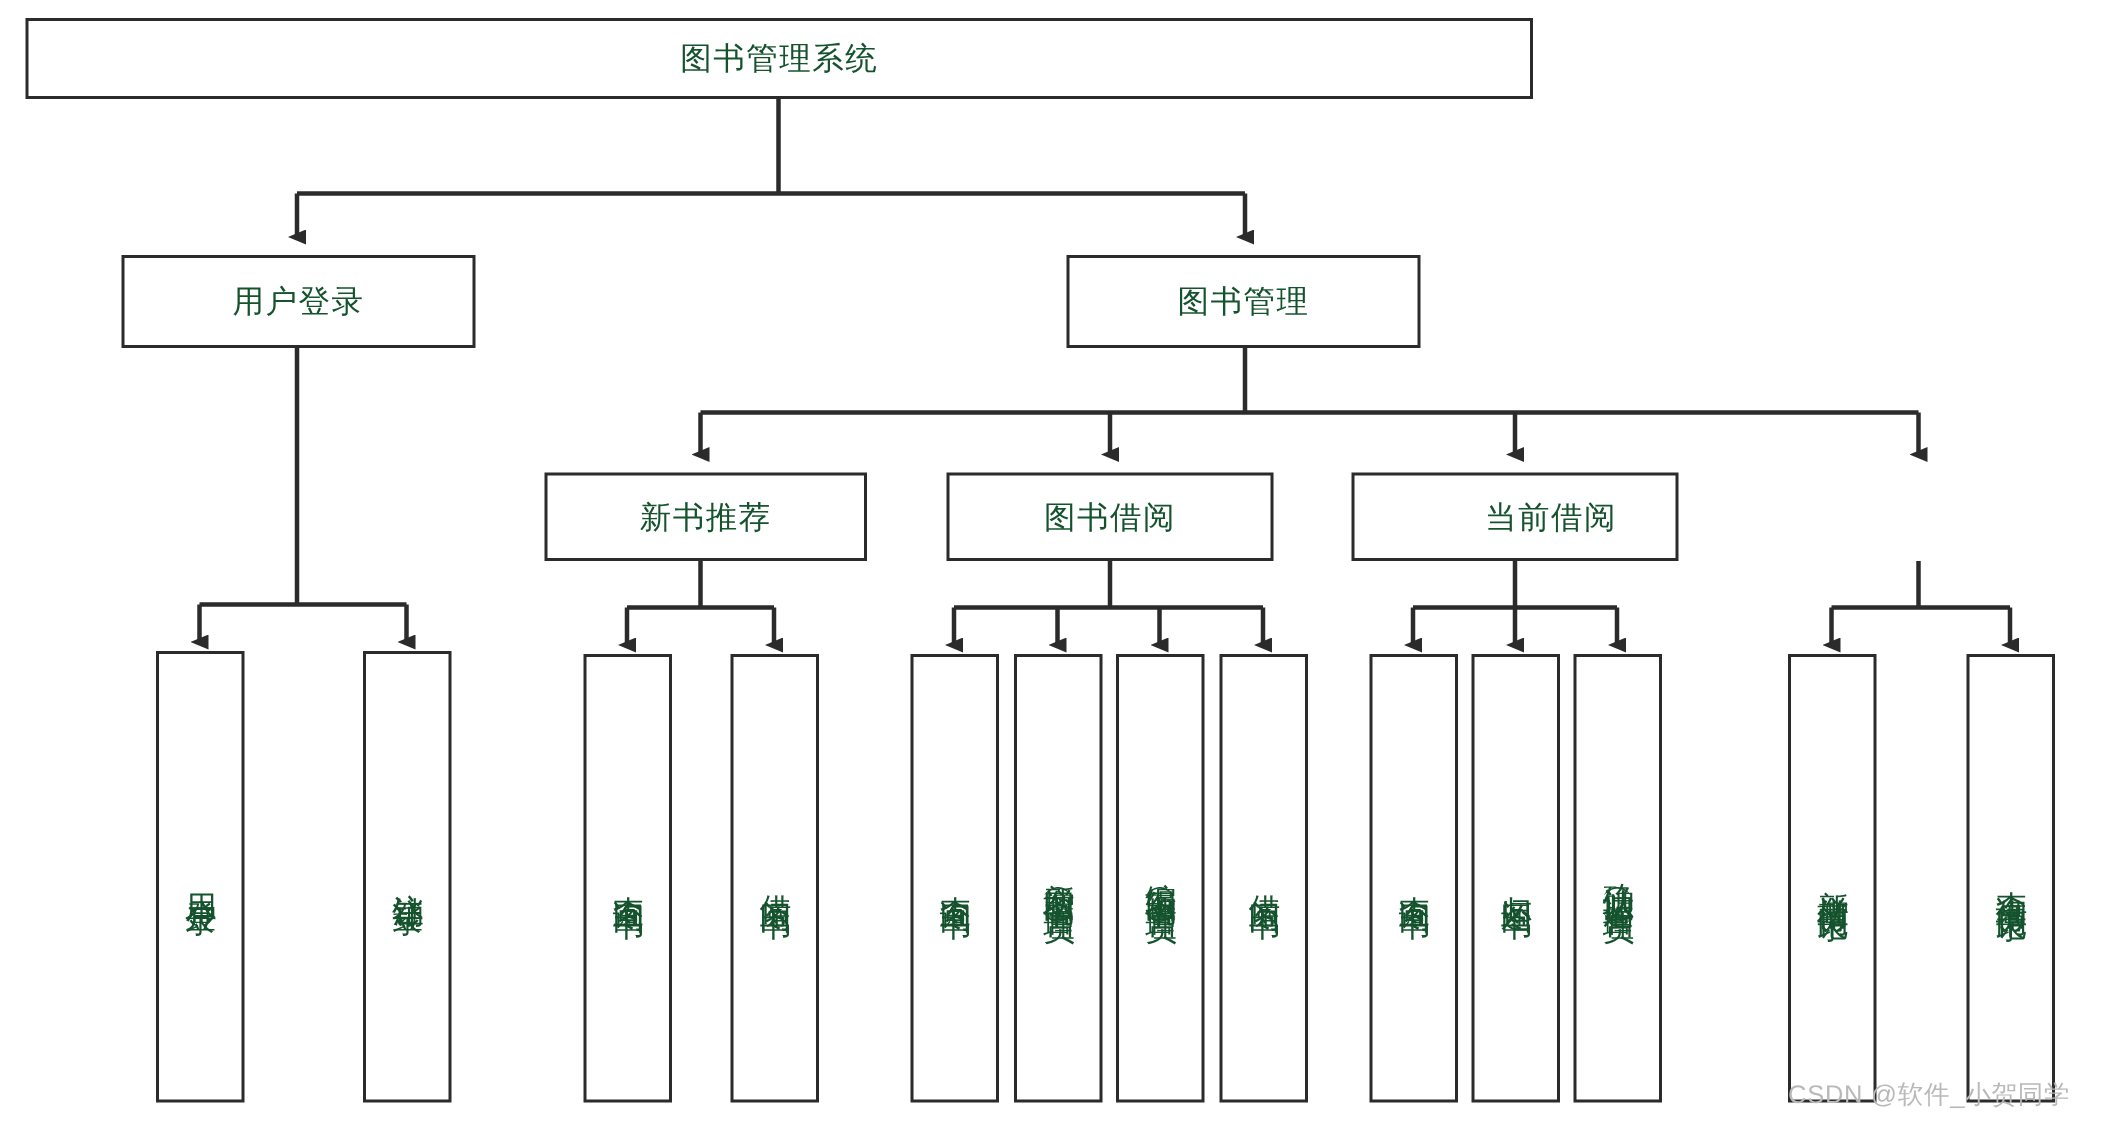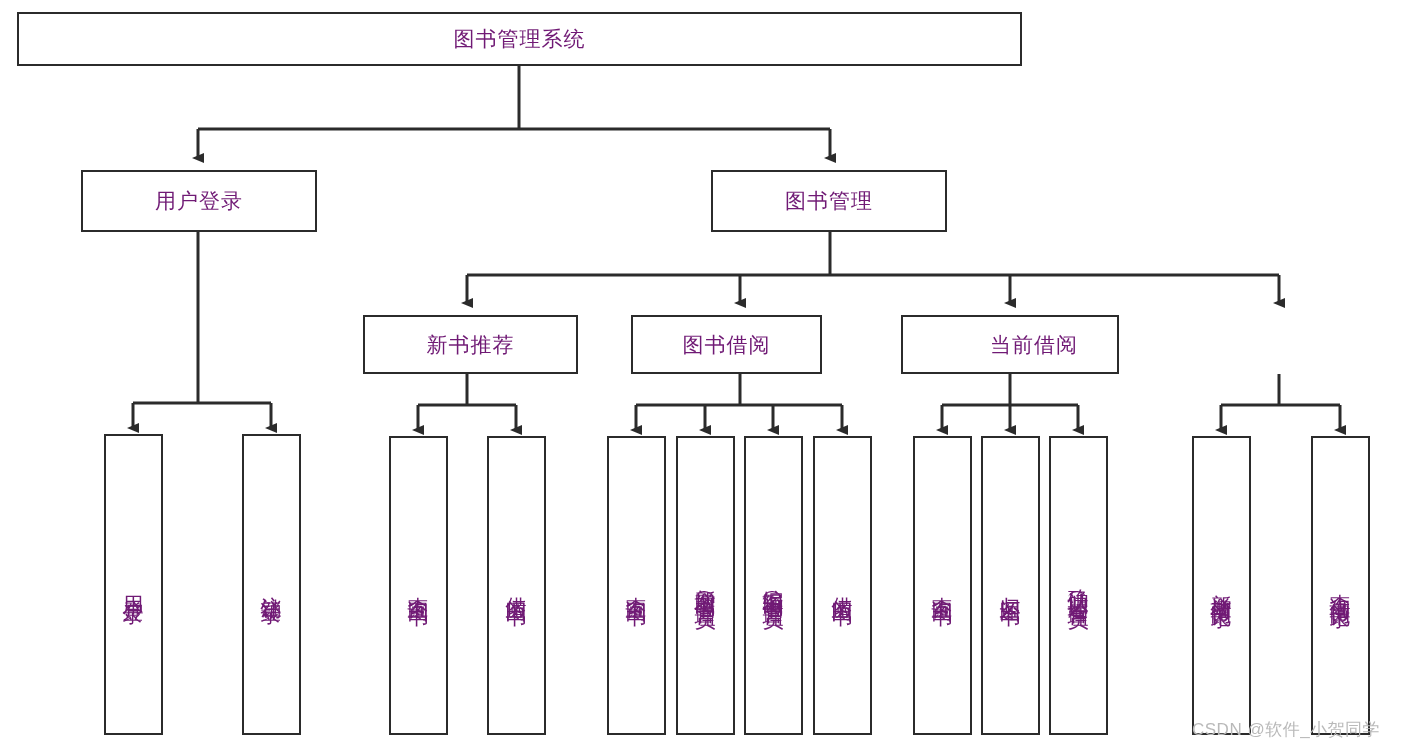--- a/index.html
+++ b/index.html
@@ -26,21 +26,21 @@
     pointer-events: none;
   }
   .node {
     position: absolute;
     box-sizing: border-box;
     background: #ffffff;
     border: 2px solid #2b2b2b;
     display: flex;
     align-items: center;
     justify-content: center;
-    color: #701a75;
+    color: #14532d;
   }
   .node.horiz {
     font-size: 21px;
     letter-spacing: 1px;
   }
   .node.vert {
     font-size: 21px;
   }
   .node.vert .vtext {
     writing-mode: vertical-rl;
@@ -129,21 +129,21 @@
   </div>
 
   <div class="node horiz" style="left:363px; top:315px; width:215px; height:59px;">
     <span class="htext">新书推荐</span>
   </div>
 
   <div class="node horiz" style="left:711px; top:170px; width:236px; height:62px;">
     <span class="htext">图书管理</span>
   </div>
 
-  <div class="node horiz" style="left:631px; top:315px; width:191px; height:59px;">
+  <div class="node horiz" style="left:631px; top:315px; width:218px; height:59px;">
     <span class="htext">图书借阅</span>
   </div>
 
   <div class="node horiz" style="left:901px; top:315px; width:218px; height:59px;padding-left:48px;">
     <span class="htext">当前借阅</span>
   </div>
 
 
   <div class="node vert" style="left:104px; top:434px; width:59px; height:301px;">
     <span class="vtext">用户登录</span>

